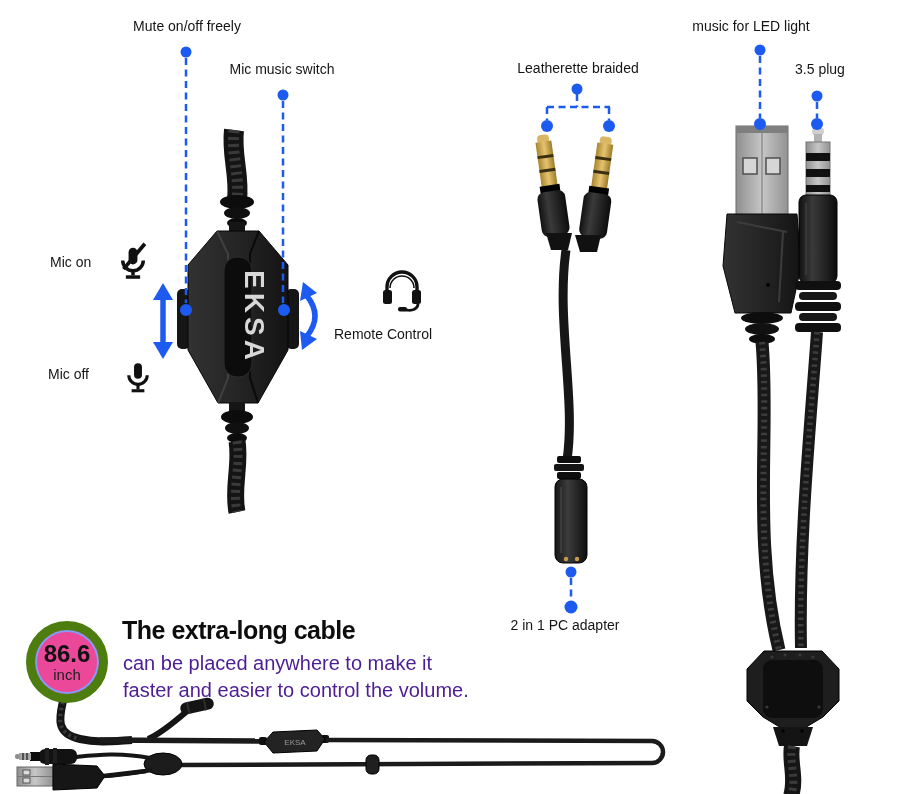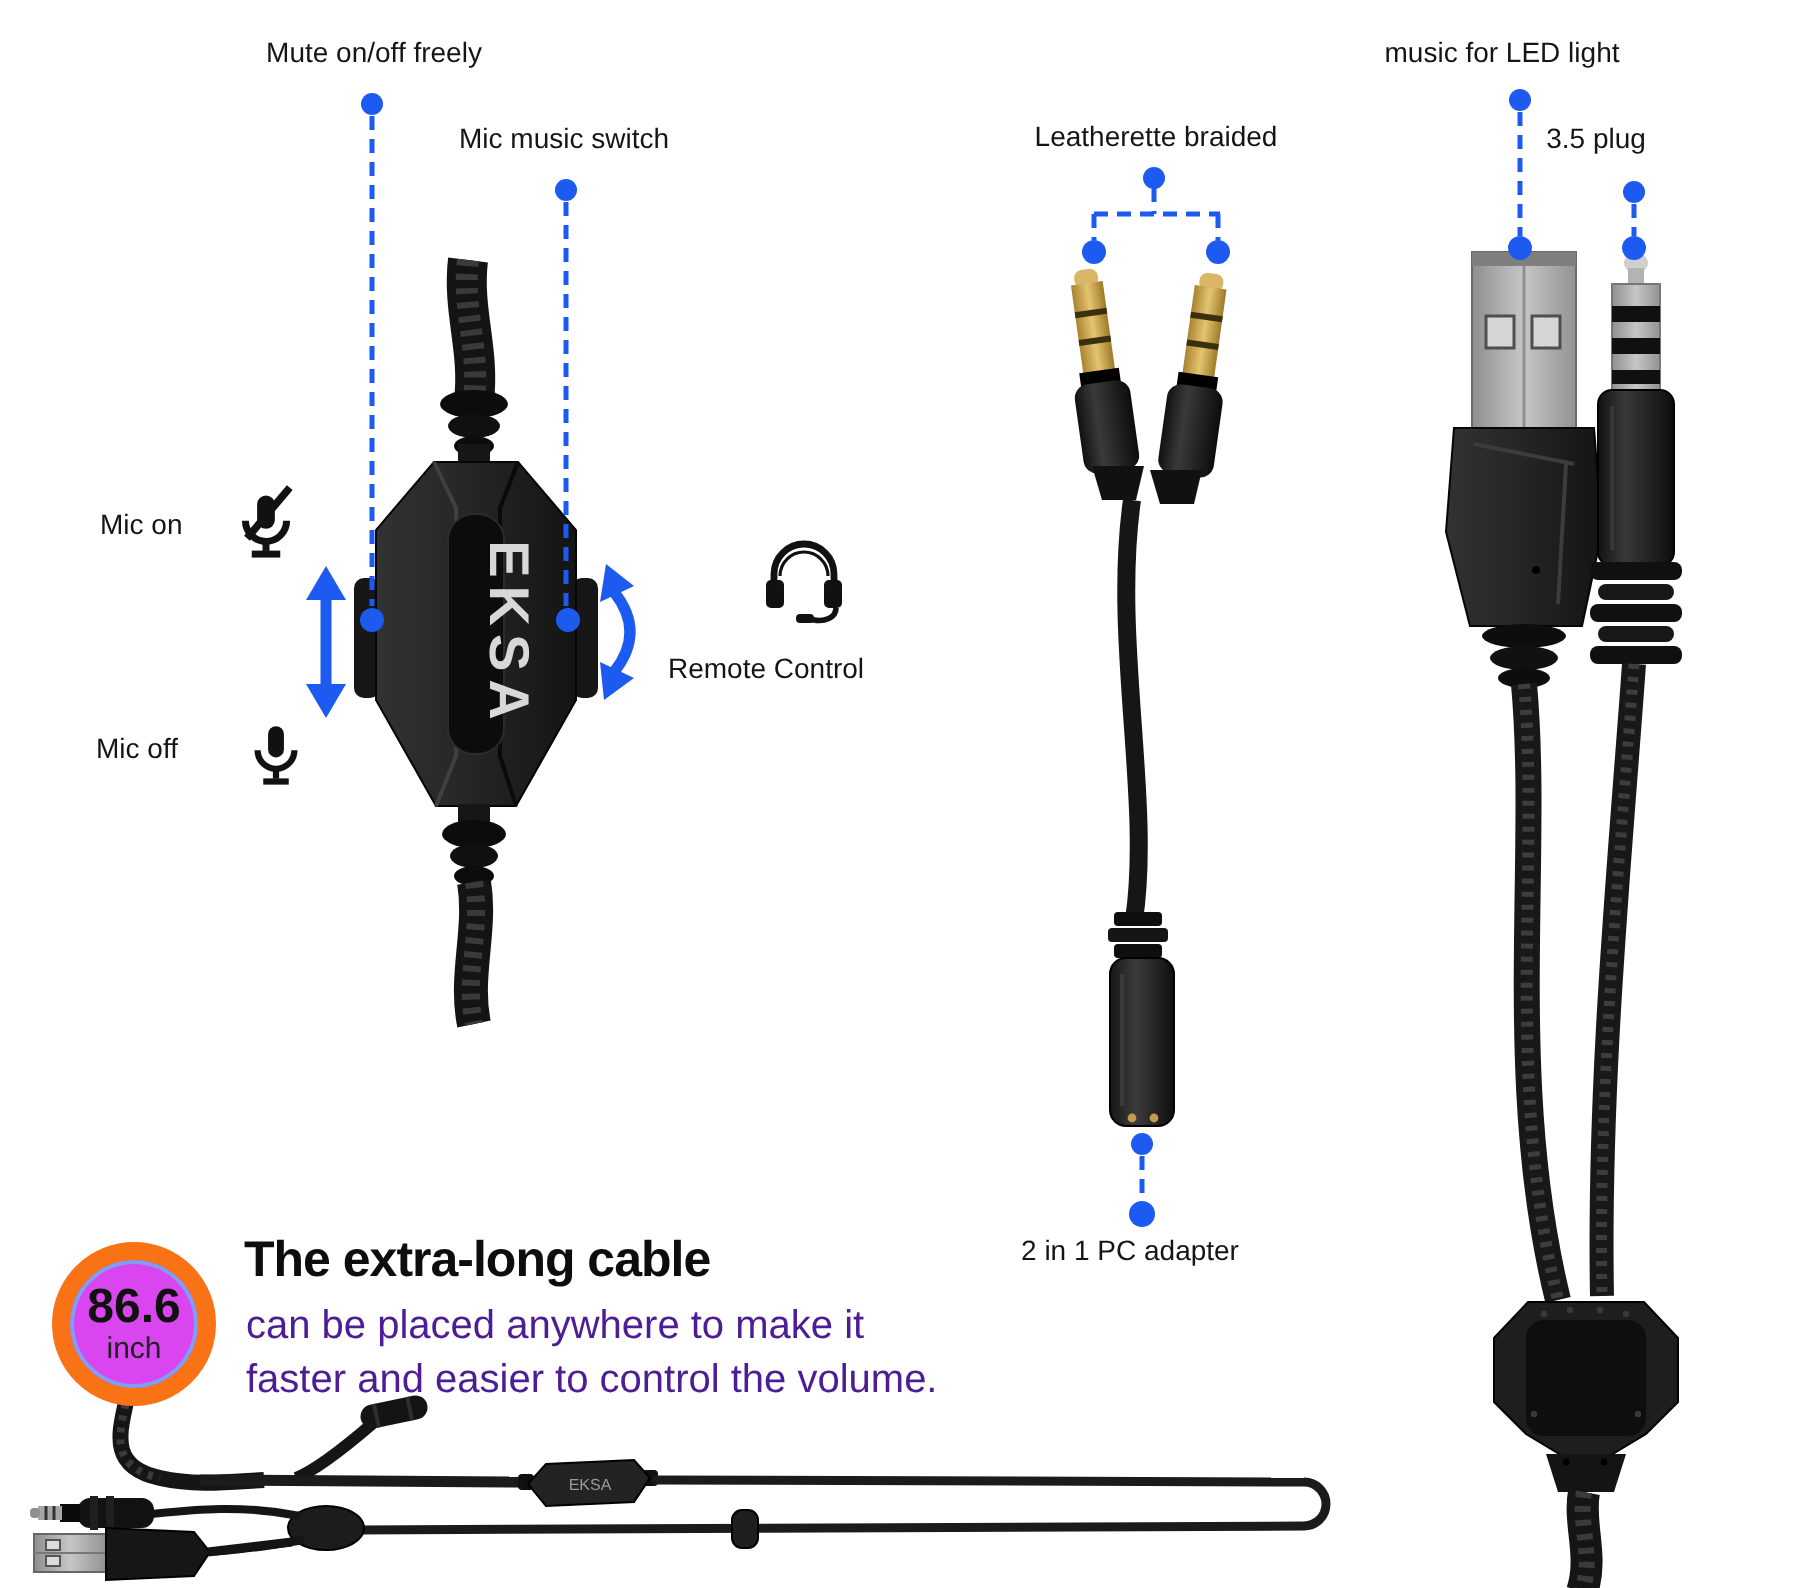--- a/index.html
+++ b/index.html
@@ -5,21 +5,21 @@
   html,body{margin:0;padding:0;background:#ffffff;}
   #canvas{position:relative;width:900px;height:794px;background:#ffffff;overflow:hidden;
           font-family:"Liberation Sans","DejaVu Sans",sans-serif;color:#151515;}
   #artwork{position:absolute;left:0;top:0;z-index:1;}
   .label{position:absolute;z-index:3;font-size:14px;color:#151515;white-space:nowrap;}
   .label.center{transform:translateX(-50%);}
   .icon{position:absolute;z-index:3;display:block;}
   .badge{position:absolute;z-index:4;height:40px;background:#de1414;border-radius:9px;color:#ffffff;
          font-size:25px;display:flex;align-items:center;justify-content:center;white-space:nowrap;}
   .length-circle{position:absolute;z-index:4;width:82px;height:82px;border-radius:50%;
-         border:9px solid #f97316;background:#d946ef;box-sizing:border-box;text-align:center;
+         border:9px solid #4d7c0f;background:#ec4899;box-sizing:border-box;text-align:center;
          box-shadow:inset 0 0 0 2px #7d9ff6;}
   .length-value{font-size:24px;font-weight:bold;line-height:1;margin-top:12px;color:#111;}
   .length-unit{font-size:15px;line-height:1.2;color:#222;}
   .heading{position:absolute;z-index:3;font-size:25px;font-weight:800;letter-spacing:-0.5px;color:#0d0d0d;white-space:nowrap;}
   .body-text{position:absolute;z-index:3;font-size:20px;color:#4c1d95;white-space:nowrap;}
 </style>
 </head>
 <body>
 
 <div id="canvas">
@@ -226,21 +226,21 @@
     <path d="M307,296 Q323,316 307,336" fill="none" stroke="#1d5af0" stroke-width="5.5"></path>
     <polygon points="303,282 317,293 300,301"></polygon>
     <polygon points="302,350 317,339 300,331"></polygon>
   </g>
 </svg>
 
   <div class="label center" style="left:187px;top:18px">Mute on/off freely</div>
   <div class="label center" style="left:282px;top:61px">Mic music switch</div>
   <div class="label center" style="left:578px;top:60px">Leatherette braided</div>
   <div class="label center" style="left:751px;top:18px">music for LED light</div>
-  <div class="label center" style="left:798px;top:61px">3.5 plug</div>
+  <div class="label center" style="left:820px;top:61px">3.5 plug</div>
   <div class="label" style="left:50px;top:254px">Mic on</div>
   <div class="label" style="left:48px;top:366px">Mic off</div>
   <div class="label" style="left:334px;top:326px">Remote Control</div>
   <div class="label center" style="left:565px;top:617px">2 in 1 PC adapter</div>
 
   <span class="icon" style="left:114px;top:241px;width:38px;height:42px">
     <svg width="38" height="42" viewBox="0 0 24 26">
       <rect x="9.2" y="4" width="5.6" height="10.5" rx="2.8" fill="#111"></rect>
       <path d="M5.5,12 a6.5,6.5 0 0 0 13,0" fill="none" stroke="#111" stroke-width="2.2"></path>
       <line x1="12" y1="18.5" x2="12" y2="21.5" stroke="#111" stroke-width="2.2"></line>

